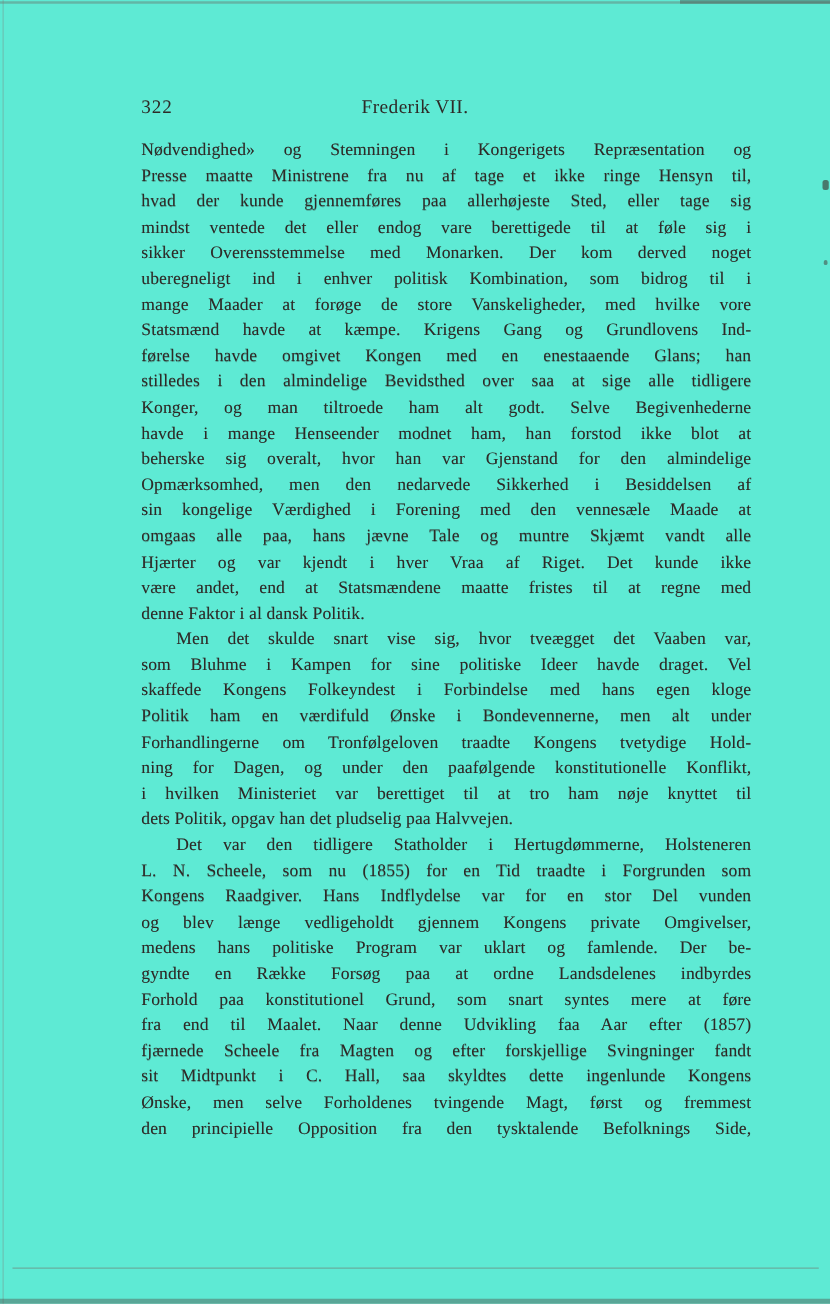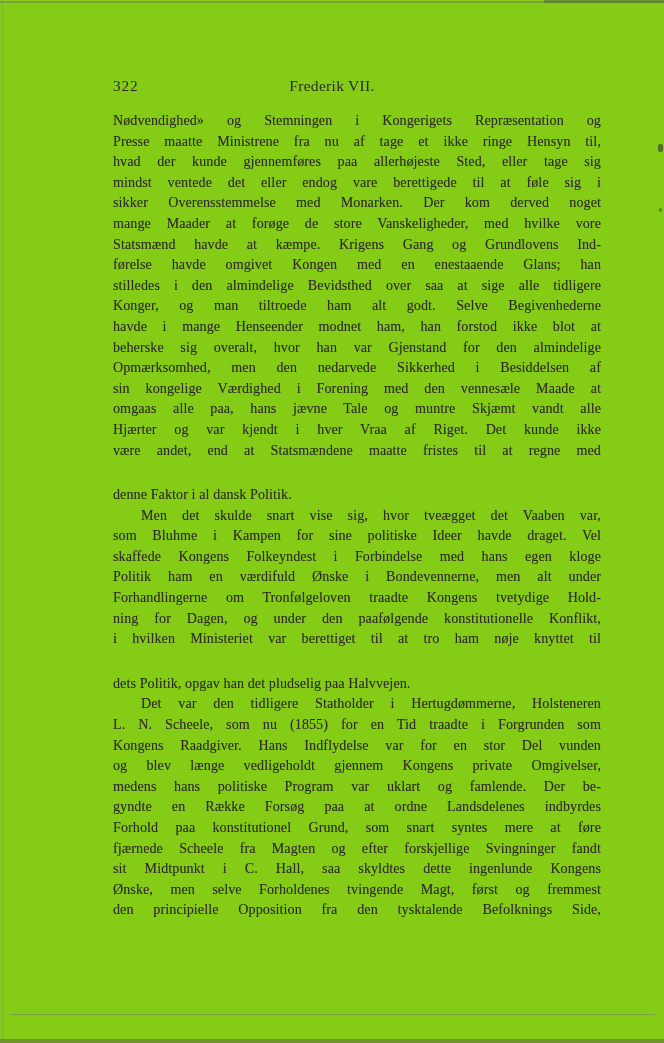--- a/index.html
+++ b/index.html
@@ -4,21 +4,21 @@
 <style>
   * { margin: 0; padding: 0; box-sizing: border-box; }
   html, body { width: 664px; height: 1043px; }
   body {
     position: relative;
     overflow: hidden;
     background: #fbfaf6;
     font-family: "Liberation Serif", "DejaVu Serif", serif;
     color: #2e2a27;
   }
-  .scan-page { position: absolute; inset: 0; background: #84cc16; }
+  .scan-page { position: absolute; inset: 0; background: #5eead4; }
 
   
   .artifact { position: absolute; pointer-events: none; }
   .artifact-top { top: 1px; left: 0; width: 100%; height: 2px; background: rgba(105,105,98,0.40); }
   .artifact-top-right { top: 0; right: 0; width: 120px; height: 3px; background: rgba(80,80,74,0.45); }
   .artifact-left { top: 0; left: 2px; width: 1px; height: 100%; background: rgba(130,130,122,0.35); }
   .artifact-bottom-line { top: 1014px; left: 10px; width: 645px; height: 1px; background: rgba(115,115,108,0.5); }
   .artifact-bottom-edge { bottom: 0; left: 0; width: 100%; height: 4px; background: rgba(85,85,78,0.45); }
   .artifact-right-mark1 { top: 144px; right: 1px; width: 5px; height: 8px; background: rgba(60,58,52,0.65); border-radius: 2px; }
   .artifact-right-mark2 { top: 208px; right: 2px; width: 3px; height: 4px; background: rgba(70,68,62,0.55); border-radius: 2px; }
@@ -44,21 +44,21 @@
     line-height: 20.6px;
     height: 20.6px;
     letter-spacing: 0.12px;
     text-align: justify;
     text-align-last: justify;
     -moz-text-align-last: justify;
     text-justify: inter-word;
     overflow: visible;
     text-shadow: 0.2px 0.2px 0.35px rgba(46,42,39,0.35);
   }
-  .line.last { text-align-last: left; margin-top: 24px; -moz-text-align-last: left; }
+  .line.last { text-align-last: left; -moz-text-align-last: left; }
   .line.indent { text-indent: 28px; }
 </style>
 </head>
 <body>
 
 <div class="scan-page">
 
   <div class="artifact artifact-top"></div>
   <div class="artifact artifact-top-right"></div>
   <div class="artifact artifact-left"></div>
@@ -72,20 +72,21 @@
     <span class="running-title">Frederik VII.</span>
   </header>
 
   <main class="text-block">
     <div class="paragraph">
         <div class="line">Nødvendighed» og Stemningen i Kongerigets Repræsentation og</div>
         <div class="line">Presse maatte Ministrene fra nu af tage et ikke ringe Hensyn til,</div>
         <div class="line">hvad der kunde gjennemføres paa allerhøjeste Sted, eller tage sig</div>
         <div class="line">mindst ventede det eller endog vare berettigede til at føle sig i</div>
         <div class="line">sikker Overensstemmelse med Monarken. Der kom derved noget</div>
+        <div class="line">uberegneligt ind i enhver politisk Kombination, som bidrog til i</div>
         <div class="line">mange Maader at forøge de store Vanskeligheder, med hvilke vore</div>
         <div class="line">Statsmænd havde at kæmpe. Krigens Gang og Grundlovens Ind-</div>
         <div class="line">førelse havde omgivet Kongen med en enestaaende Glans; han</div>
         <div class="line">stilledes i den almindelige Bevidsthed over saa at sige alle tidligere</div>
         <div class="line">Konger, og man tiltroede ham alt godt. Selve Begivenhederne</div>
         <div class="line">havde i mange Henseender modnet ham, han forstod ikke blot at</div>
         <div class="line">beherske sig overalt, hvor han var Gjenstand for den almindelige</div>
         <div class="line">Opmærksomhed, men den nedarvede Sikkerhed i Besiddelsen af</div>
         <div class="line">sin kongelige Værdighed i Forening med den vennesæle Maade at</div>
         <div class="line">omgaas alle paa, hans jævne Tale og muntre Skjæmt vandt alle</div>
@@ -104,20 +105,21 @@
         <div class="line last">dets Politik, opgav han det pludselig paa Halvvejen.</div>
       </div>
     <div class="paragraph">
         <div class="line indent">Det var den tidligere Statholder i Hertugdømmerne, Holsteneren</div>
         <div class="line">L. N. Scheele, som nu (1855) for en Tid traadte i Forgrunden som</div>
         <div class="line">Kongens Raadgiver. Hans Indflydelse var for en stor Del vunden</div>
         <div class="line">og blev længe vedligeholdt gjennem Kongens private Omgivelser,</div>
         <div class="line">medens hans politiske Program var uklart og famlende. Der be-</div>
         <div class="line">gyndte en Række Forsøg paa at ordne Landsdelenes indbyrdes</div>
         <div class="line">Forhold paa konstitutionel Grund, som snart syntes mere at føre</div>
+        <div class="line">fra end til Maalet. Naar denne Udvikling faa Aar efter (1857)</div>
         <div class="line">fjærnede Scheele fra Magten og efter forskjellige Svingninger fandt</div>
         <div class="line">sit Midtpunkt i C. Hall, saa skyldtes dette ingenlunde Kongens</div>
         <div class="line">Ønske, men selve Forholdenes tvingende Magt, først og fremmest</div>
         <div class="line">den principielle Opposition fra den tysktalende Befolknings Side,</div>
       </div>
   </main>
 
 </div>
 
 </body></html>

